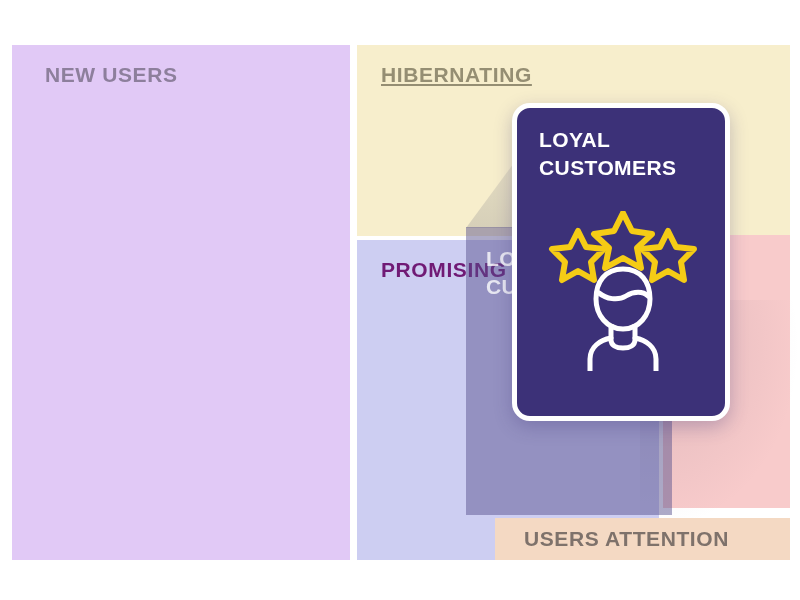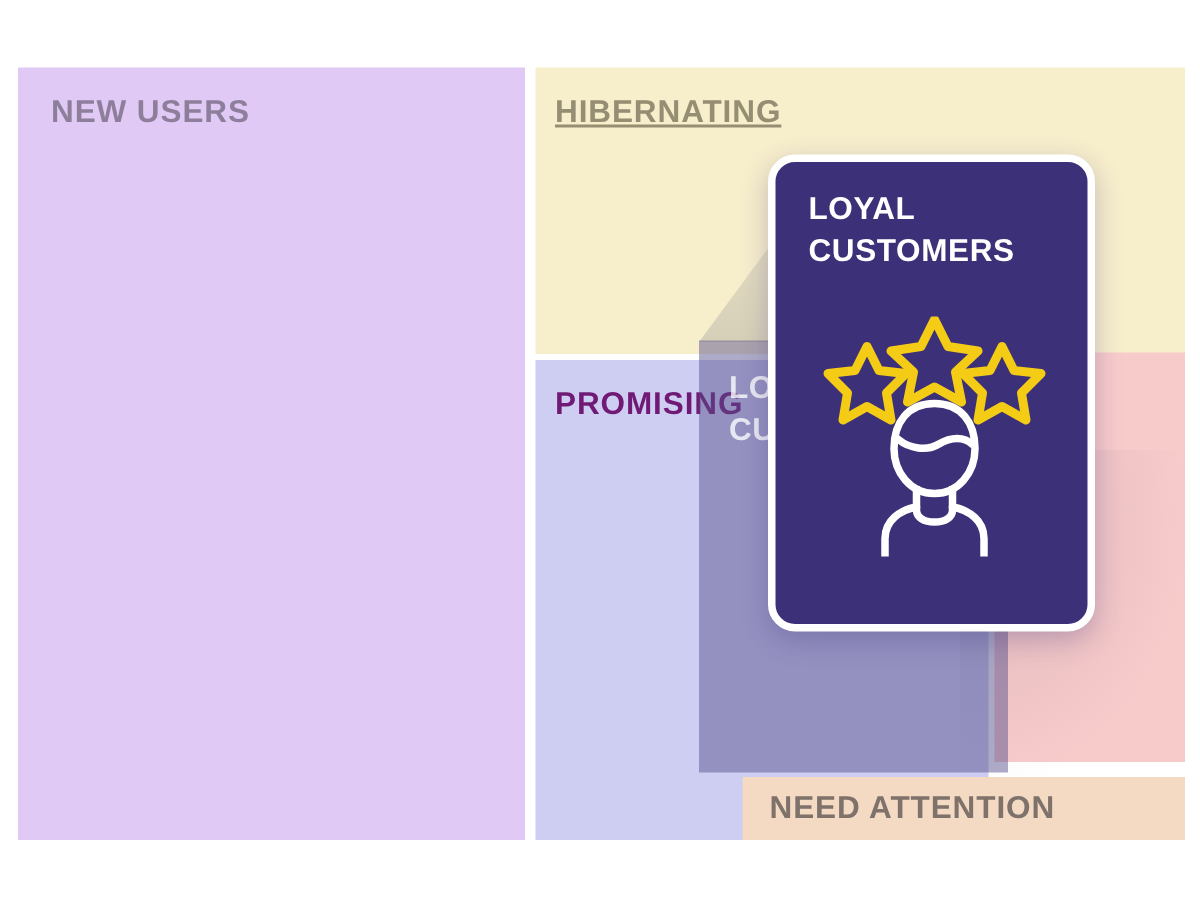--- a/index.html
+++ b/index.html
@@ -21,20 +21,21 @@
     position: absolute;
     box-sizing: border-box;
     overflow: hidden;
   }
   .panel-label {
     position: absolute;
     font-weight: bold;
     letter-spacing: 0.6px;
     white-space: nowrap;
     font-size: 21px;
+    margin-left: 11px;
   }
 
   
   #panel-new-users {
     left: 12px;  top: 45px;
     width: 338px; height: 515px;
     background: #e1c9f6;
   }
   #panel-new-users .panel-label {
     left: 22px; top: 18px;
@@ -168,21 +169,21 @@
 
   <div id="ghost-connector"></div>
   <div id="ghost-card">
     <div id="ghost-card-title">
       <span>LOYAL</span><br>
       <span>CUSTOMERS</span>
     </div>
   </div>
 
   <div class="panel" id="panel-need-attention">
-    <div class="panel-label">NEED ATTENTION</div>
+    <div class="panel-label">USERS ATTENTION</div>
   </div>
 
   <div id="loyal-card">
     <div id="loyal-card-title">
       <span>LOYAL</span><br>
       <span>CUSTOMERS</span>
     </div>
 
     <svg id="loyal-card-icon" viewBox="0 0 150 160">
 

